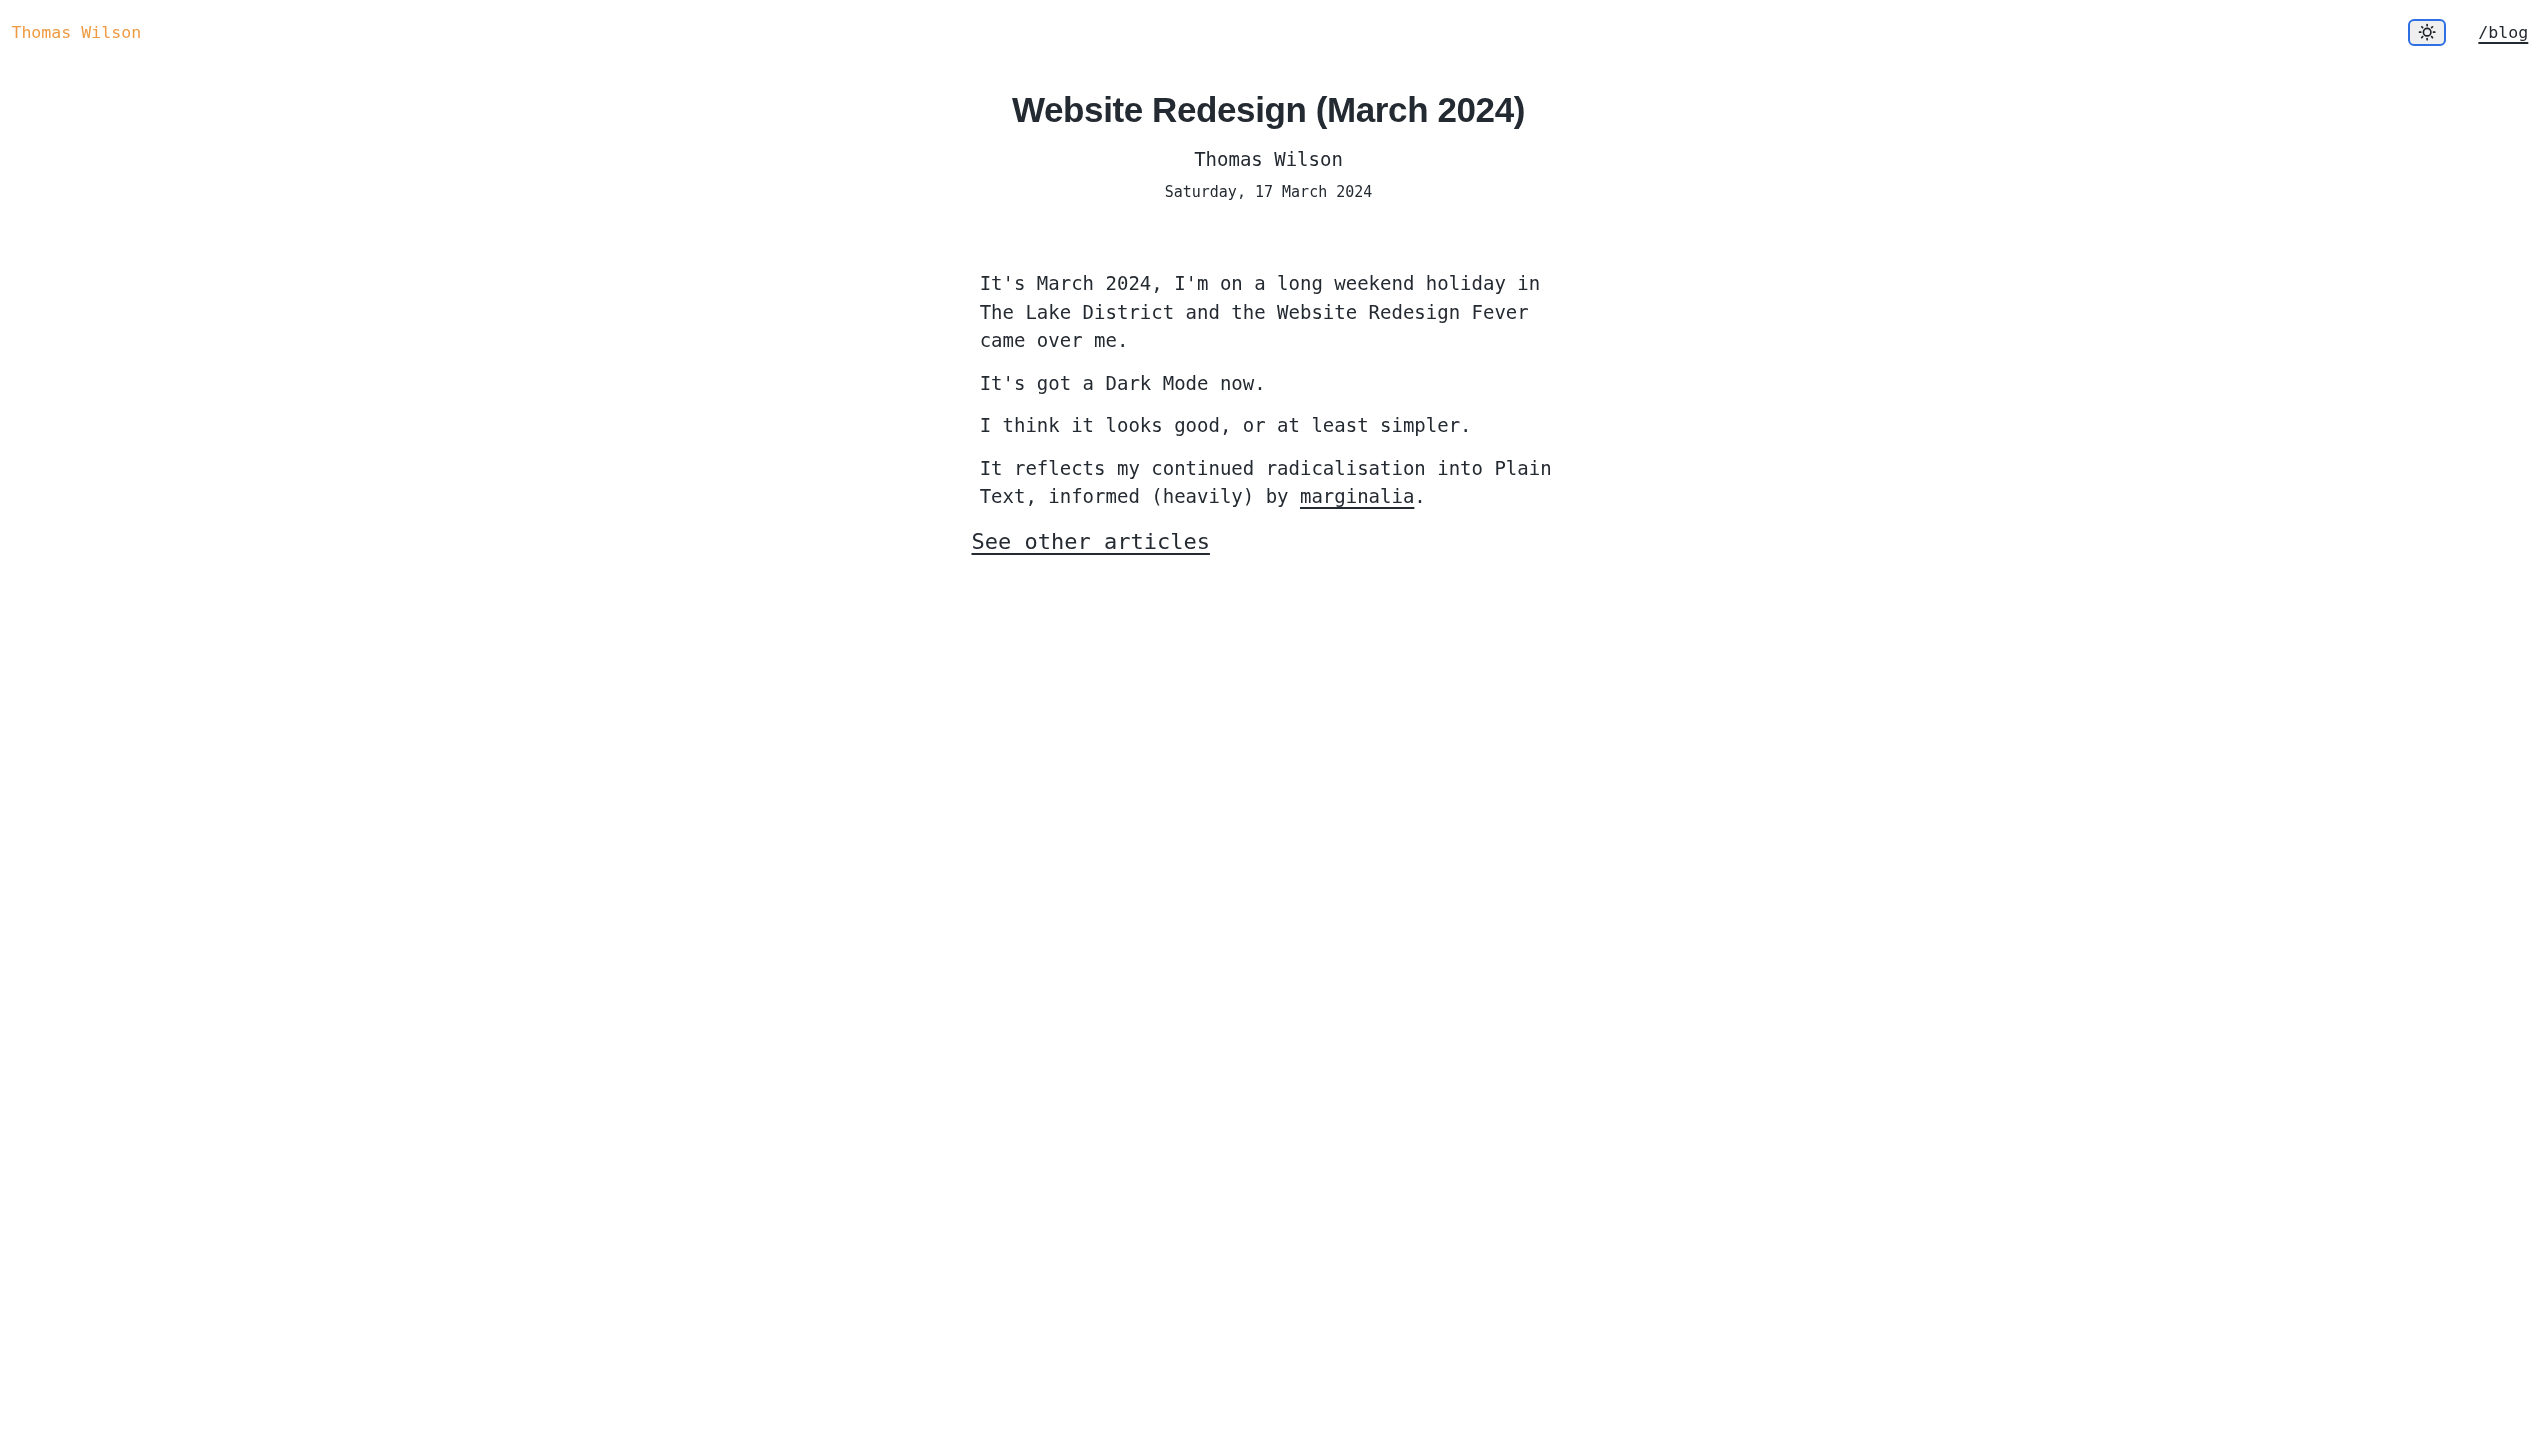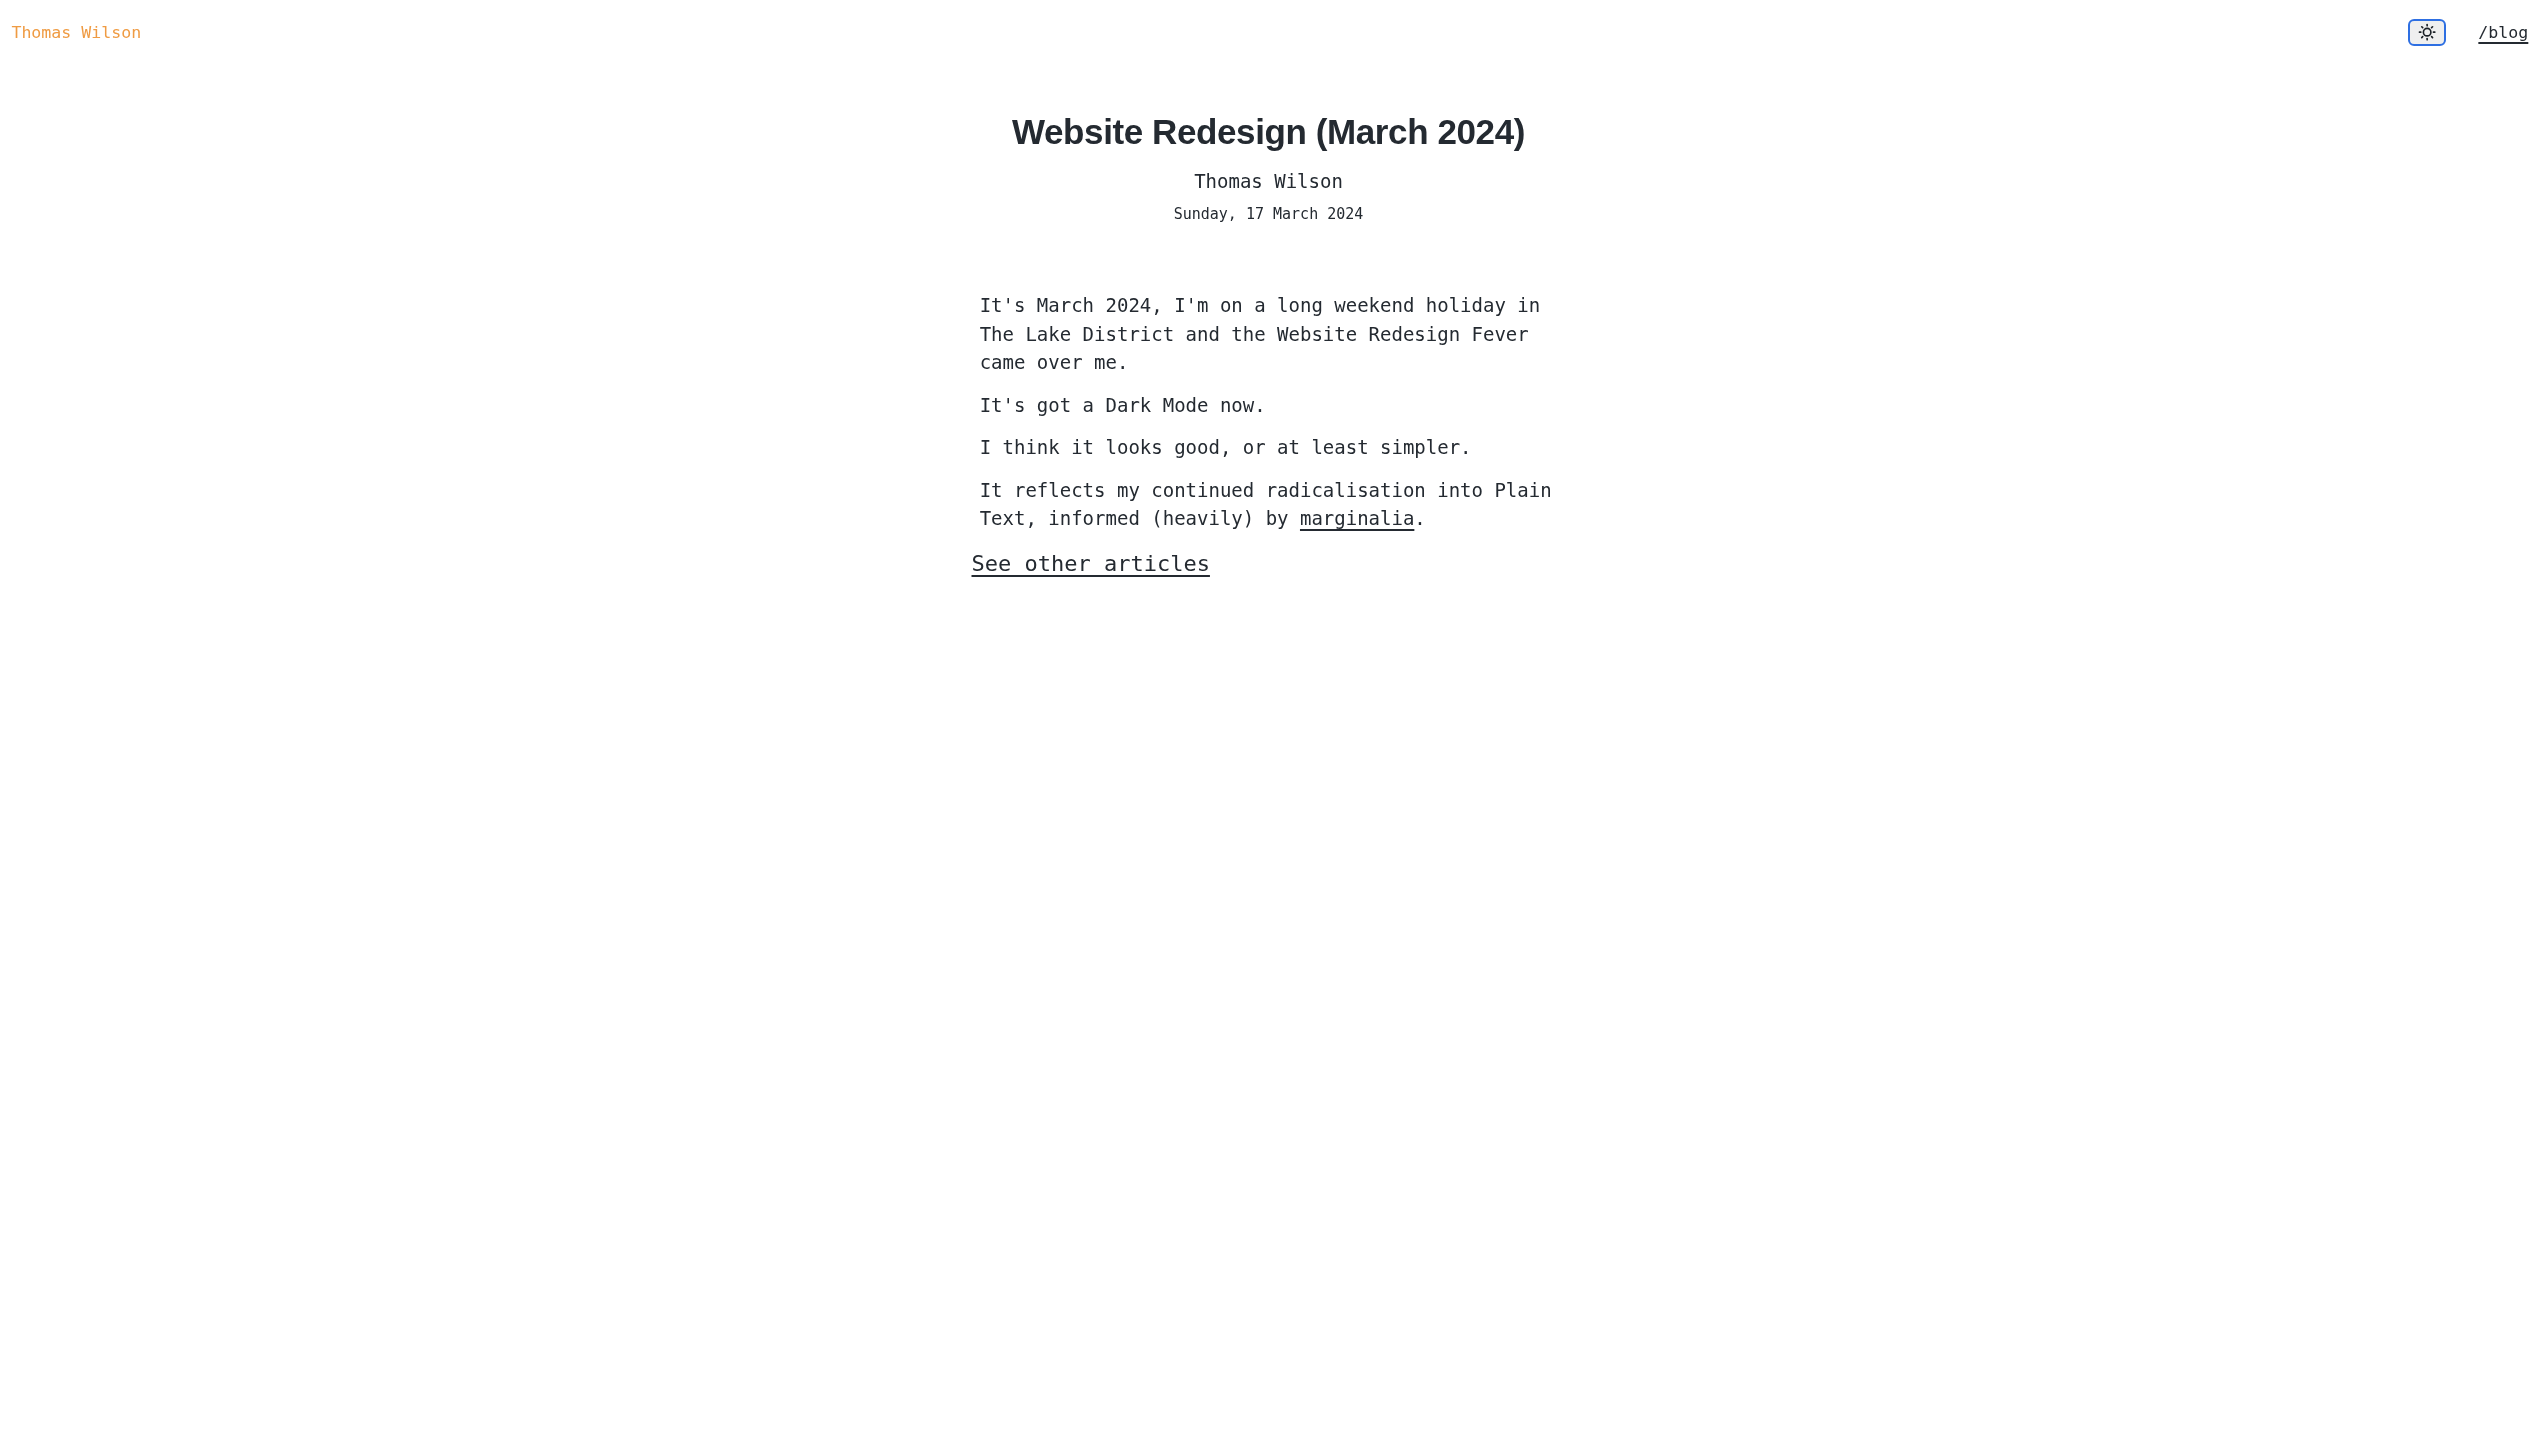--- a/index.html
+++ b/index.html
@@ -55,21 +55,21 @@
     margin: 0 auto;
   }
   .article-title {
     font-family: "Liberation Sans", "DejaVu Sans", sans-serif;
     font-weight: 600;
     font-size: 35px;
     line-height: 1.2;
     letter-spacing: -0.4px;
     text-align: center;
     color: var(--text, #242a31);
-    margin-top: 65px;
+    margin-top: 43px;
   }
   .article-author {
     font-size: 19px;
     line-height: 1.5;
     text-align: center;
     margin-top: 14px;
   }
   .article-date {
     font-size: 15px;
     line-height: 1.5;
@@ -119,21 +119,21 @@
         </svg>
       </span>
     </button>
     <a href="#" class="blog-link">/blog</a>
   </div>
 </header>
 
 <main class="article">
   <h1 class="article-title">Website Redesign (March 2024)</h1>
   <p class="article-author">Thomas Wilson</p>
-  <p class="article-date">Sunday, 17 March 2024</p>
+  <p class="article-date">Saturday, 17 March 2024</p>
 
   <div class="article-body" id="article-body">
       <p><span>It's March 2024, I'm on a long weekend holiday in The Lake District and the Website Redesign Fever came over me.</span></p>
       <p><span>It's got a Dark Mode now.</span></p>
       <p><span>I think it looks good, or at least simpler.</span></p>
       <p><span>It reflects my continued radicalisation into Plain Text, informed (heavily) by </span><a href="#">marginalia</a><span>.</span></p>
     </div>
 
   <div class="see-other-wrap">
     <a href="#" class="see-other-link">See other articles</a>

